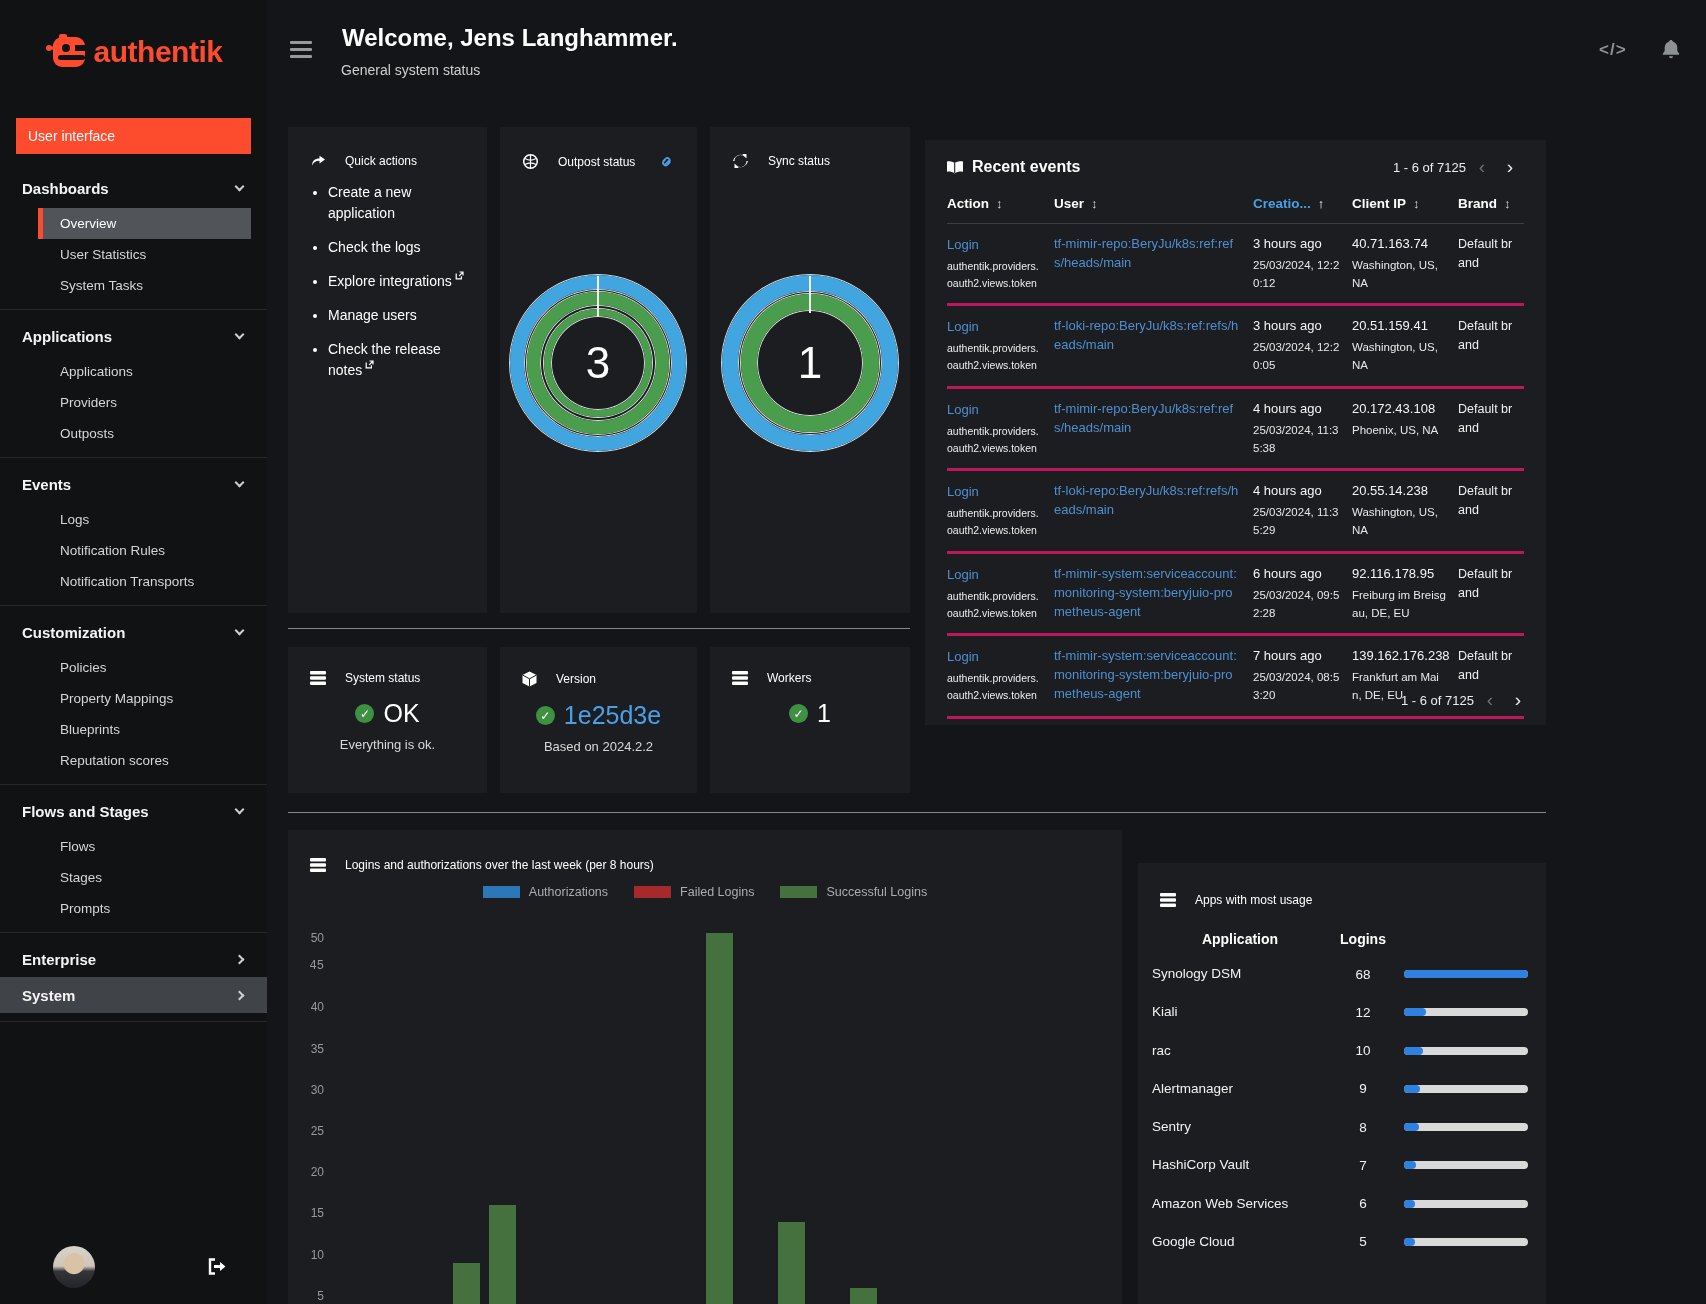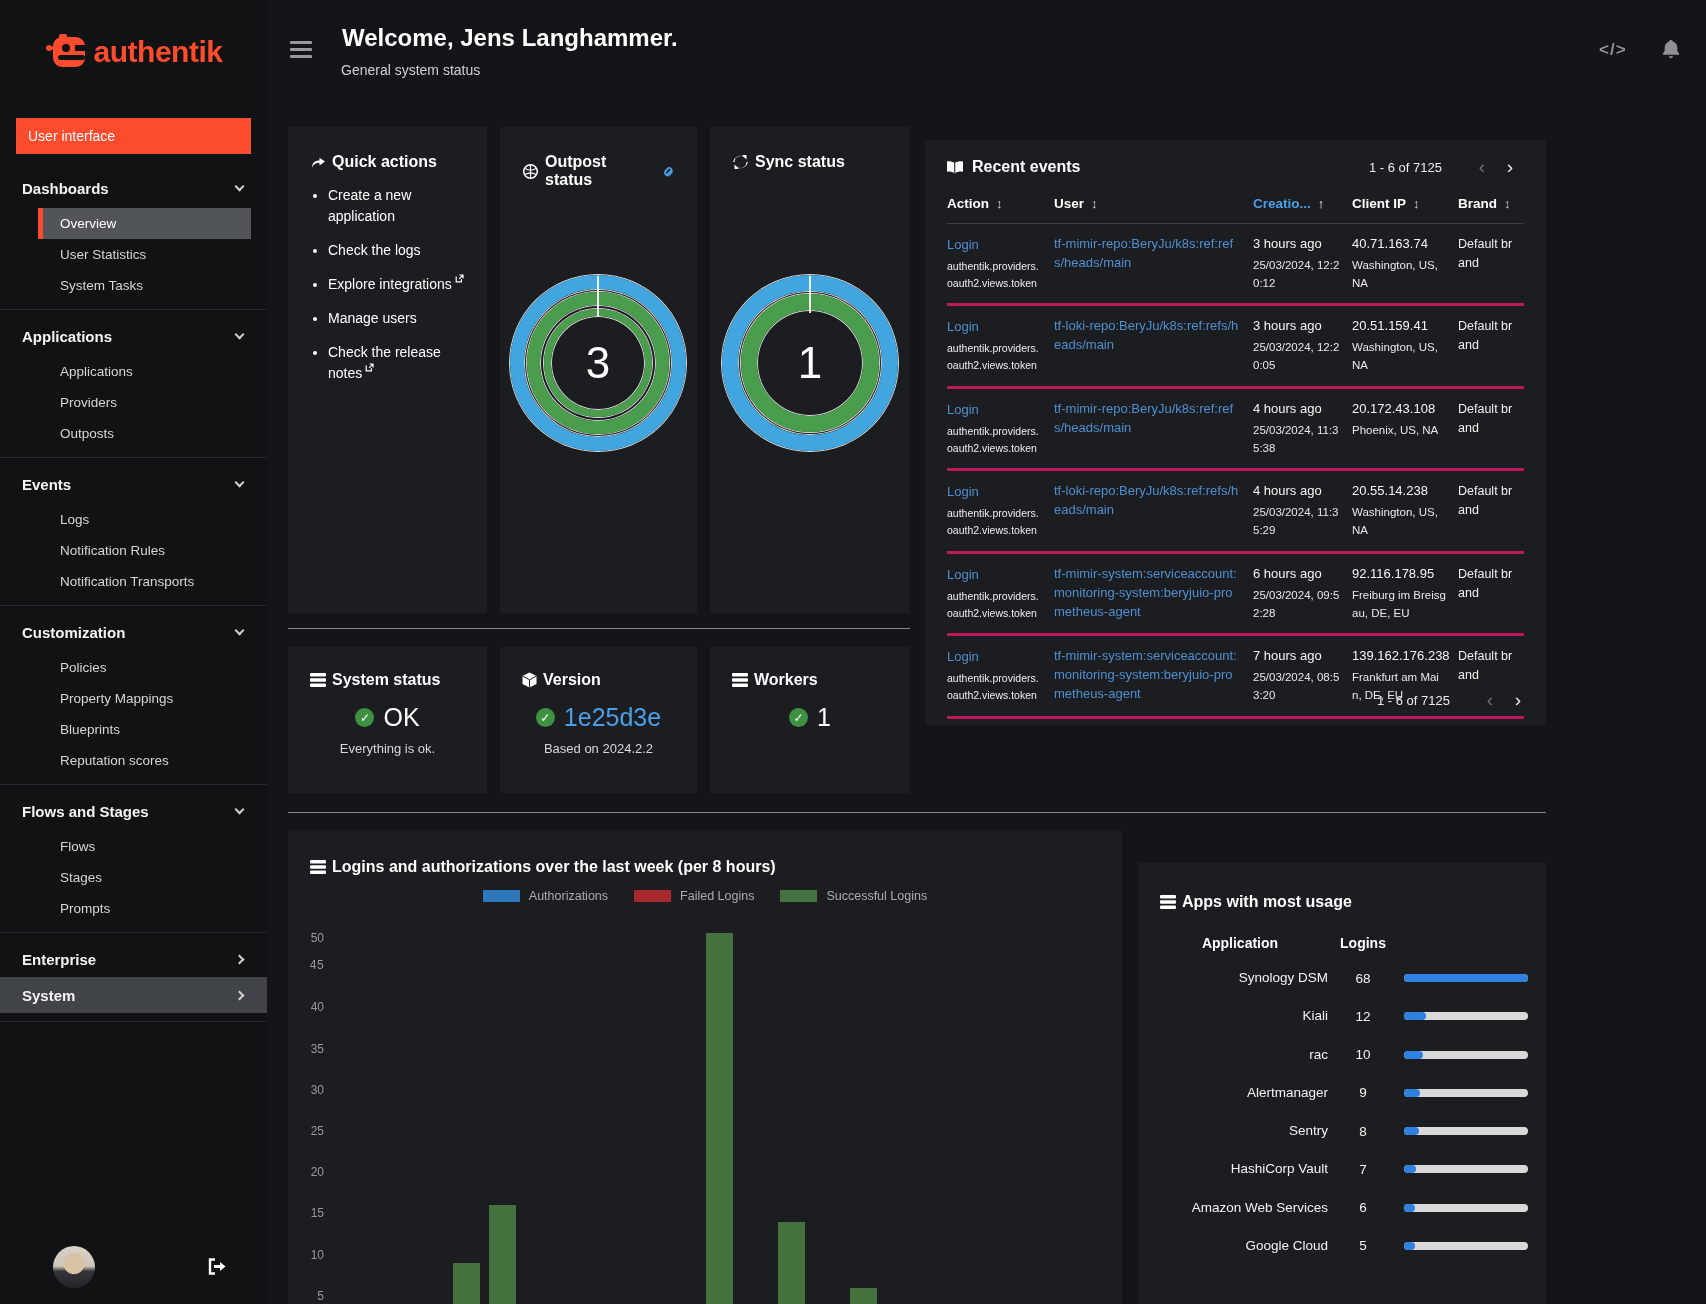--- a/index.html
+++ b/index.html
@@ -54,22 +54,22 @@
   #p-events  { left:658px; top:140px; width:621px; height:585px; }
   #p-sys     { left:21px;  top:647px; width:199px; height:146px; }
   #p-ver     { left:233px; top:647px; width:197px; height:146px; }
   #p-work    { left:443px; top:647px; width:200px; height:146px; }
   #p-chart   { left:21px;  top:830px; width:834px; height:474px; overflow:visible; }
   #p-apps    { left:871px; top:863px; width:408px; height:474px; }
   .hdiv { position:absolute; height:1px; background:#85878a; }
   #div1 { left:21px; top:628px; width:622px; }
   #div2 { left:21px; top:812px; width:1258px; }
 
-  .card-title { display:flex; align-items:center; gap:6px; padding:26px 20px 0 22px;
-                font-size:16px; font-weight:700; color:#fff; }
+  .card-title { display:flex; align-items:center; gap:19px; padding:26px 20px 0 22px;
+                font-size:12px; font-weight:400; color:#fff; }
   .card-title svg { flex:none; }
 
   
   #qa-list { margin:14px 16px 0 40px; color:#fff; }
   #qa-list li { font-size:14px; line-height:21px; margin-bottom:13px; cursor:pointer; color:#fff; }
   .ext-ic { margin-left:3px; vertical-align:super; }
 
   
   .donut { position:absolute; width:176px; height:176px; }
   #p-outpost .donut { left:10px; top:148px; }
@@ -78,21 +78,21 @@
           box-shadow:0 0 0 1px rgba(238,238,238,.9), inset 0 0 0 1px rgba(238,238,238,.9); }
   .donut-num { position:absolute; left:0; top:0; width:100%; height:100%; display:flex;
                align-items:center; justify-content:center; font-size:44px; font-weight:400; color:#fff; }
   .donut-gap { position:absolute; left:50%; top:1px; width:2px; background:#efefef;
                transform:translateX(-50%); }
 
   
   .evt-top { display:flex; justify-content:space-between; align-items:center; padding:16px 22px 0; }
   .evt-title { display:flex; align-items:center; gap:8px; font-size:16px; font-weight:700; color:#fff; }
   .pager { display:flex; align-items:center; gap:0; font-size:13px; color:#ececec; }
-  .pager .pg-txt { margin-right:26px; }
+  .pager .pg-txt { margin-right:2px; }
   .pg-btn { width:28px; text-align:center; font-size:19px; cursor:pointer; color:#ececec; }
   .pg-btn.dim { color:#6f7276; }
   .evt-grid { margin:10px 22px 0; }
   .evt-hrow, .evt-row { display:grid; grid-template-columns:107px 199px 99px 106px 66px; }
   .evt-hrow { padding:8px 0 12px; border-bottom:1px solid #3d4043; }
   .evt-h { font-size:13.5px; font-weight:700; color:#fff; display:flex; gap:7px; align-items:baseline;
            cursor:pointer; }
   .evt-h.active { color:#4aa0e8; }
   .evt-h .sort { color:#d6d6d6; font-size:13px; font-weight:400; }
   .evt-h.active .sort { color:#fff; }
@@ -120,21 +120,21 @@
   .lg-sw { width:37px; height:12px; display:inline-block; }
   .ytick { position:absolute; left:6px; width:30px; text-align:right; font-size:12px; color:#97999c; }
   #plot { position:absolute; left:52px; top:85px; width:758px; height:422px; }
   .bar { position:absolute; bottom:0; width:27px; }
 
   
   .apps-cols { display:grid; grid-template-columns:176px 70px 1fr; padding:24px 18px 0 14px; }
   .apps-cols div { text-align:center; font-size:14px; font-weight:700; color:#fff; }
   #apps-rows { padding:8px 18px 0 14px; }
   .app-row { display:grid; grid-template-columns:176px 70px 1fr; align-items:center; padding:9px 0; }
-  .app-name { text-align:right; font-size:13.5px; color:#f2f2f2; line-height:1.5; }
+  .app-name { text-align:left; font-size:13.5px; color:#f2f2f2; line-height:1.5; }
   .app-count { text-align:center; font-size:13.5px; color:#f2f2f2; }
   .app-bar { height:8px; background:#d9d9d9; border-radius:5px; position:relative; margin-left:6px; }
   .app-bar i { position:absolute; left:0; top:0; bottom:0; border-radius:5px; }
 </style>
 </head>
 <body>
 
 <div class="side">
   <div class="logo-wrap">
     <div class="logo">

